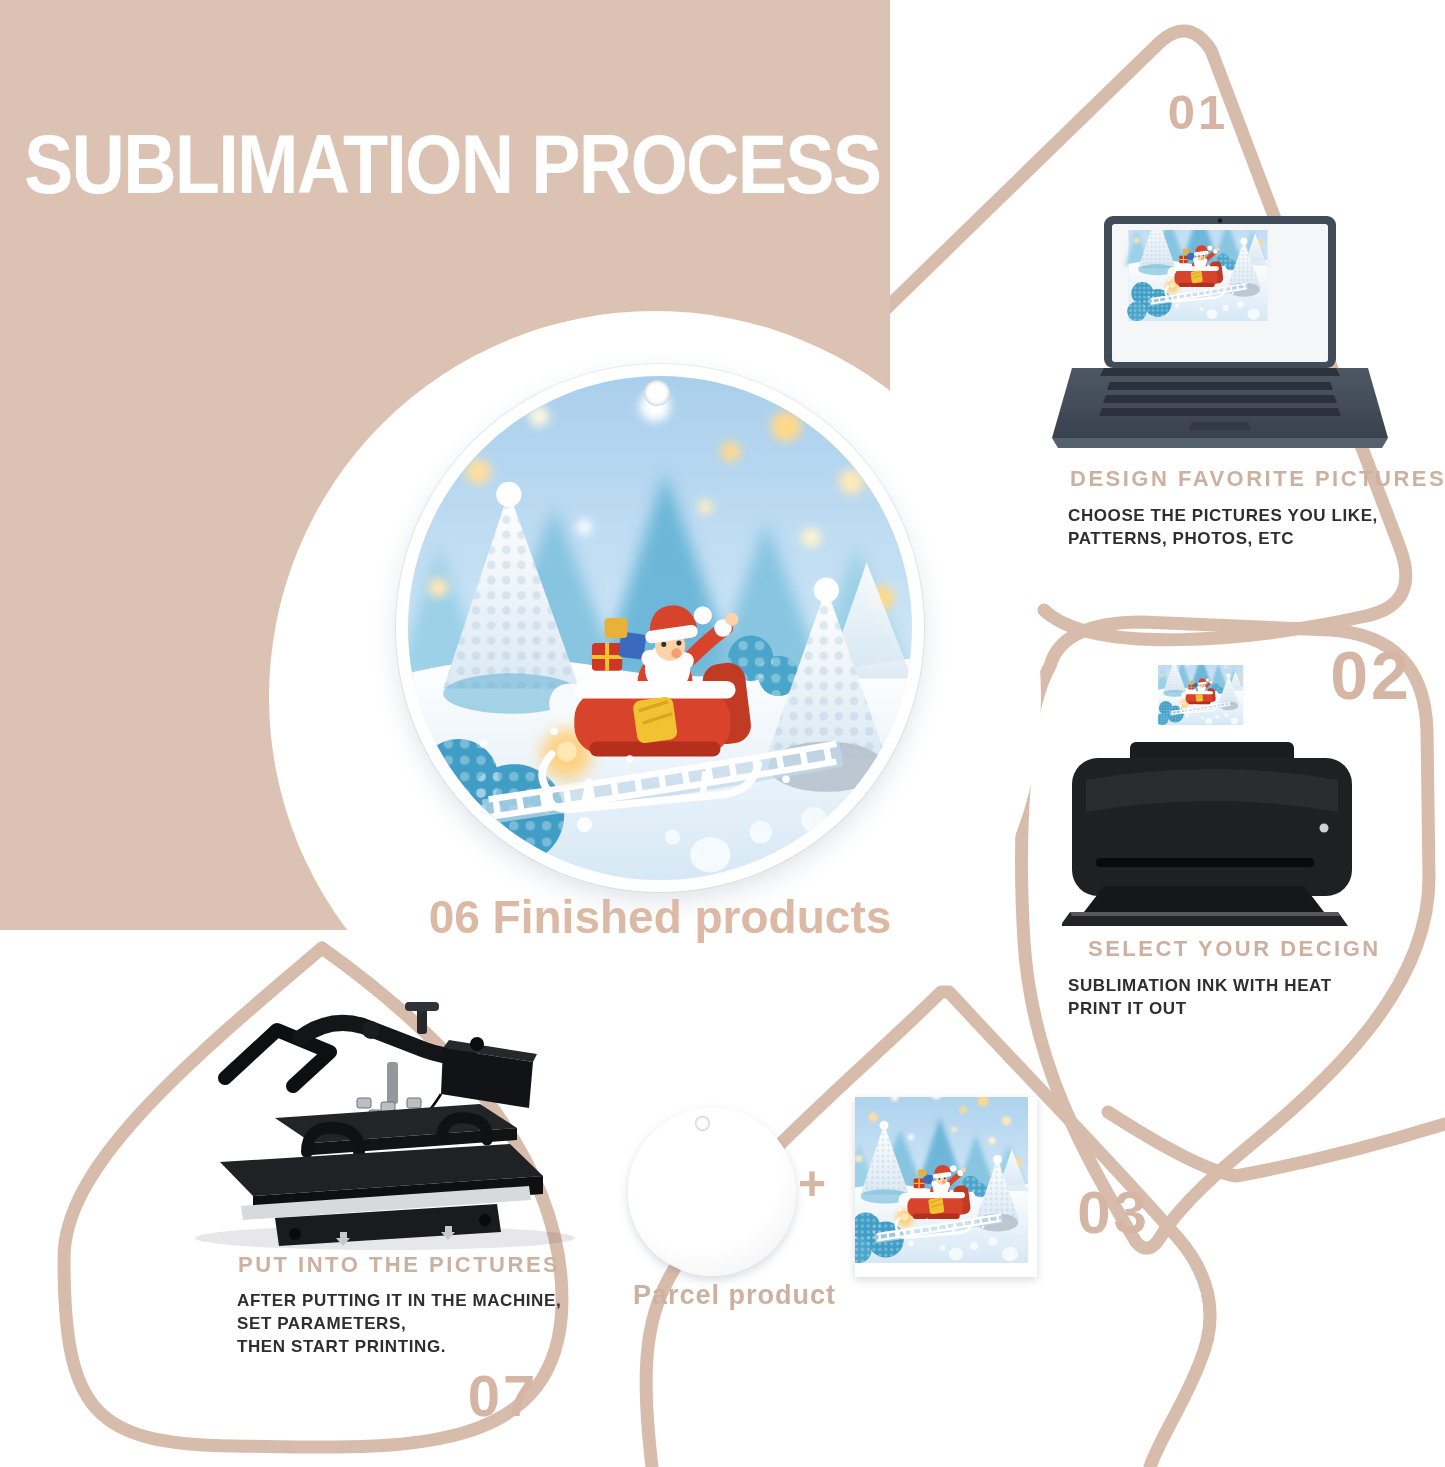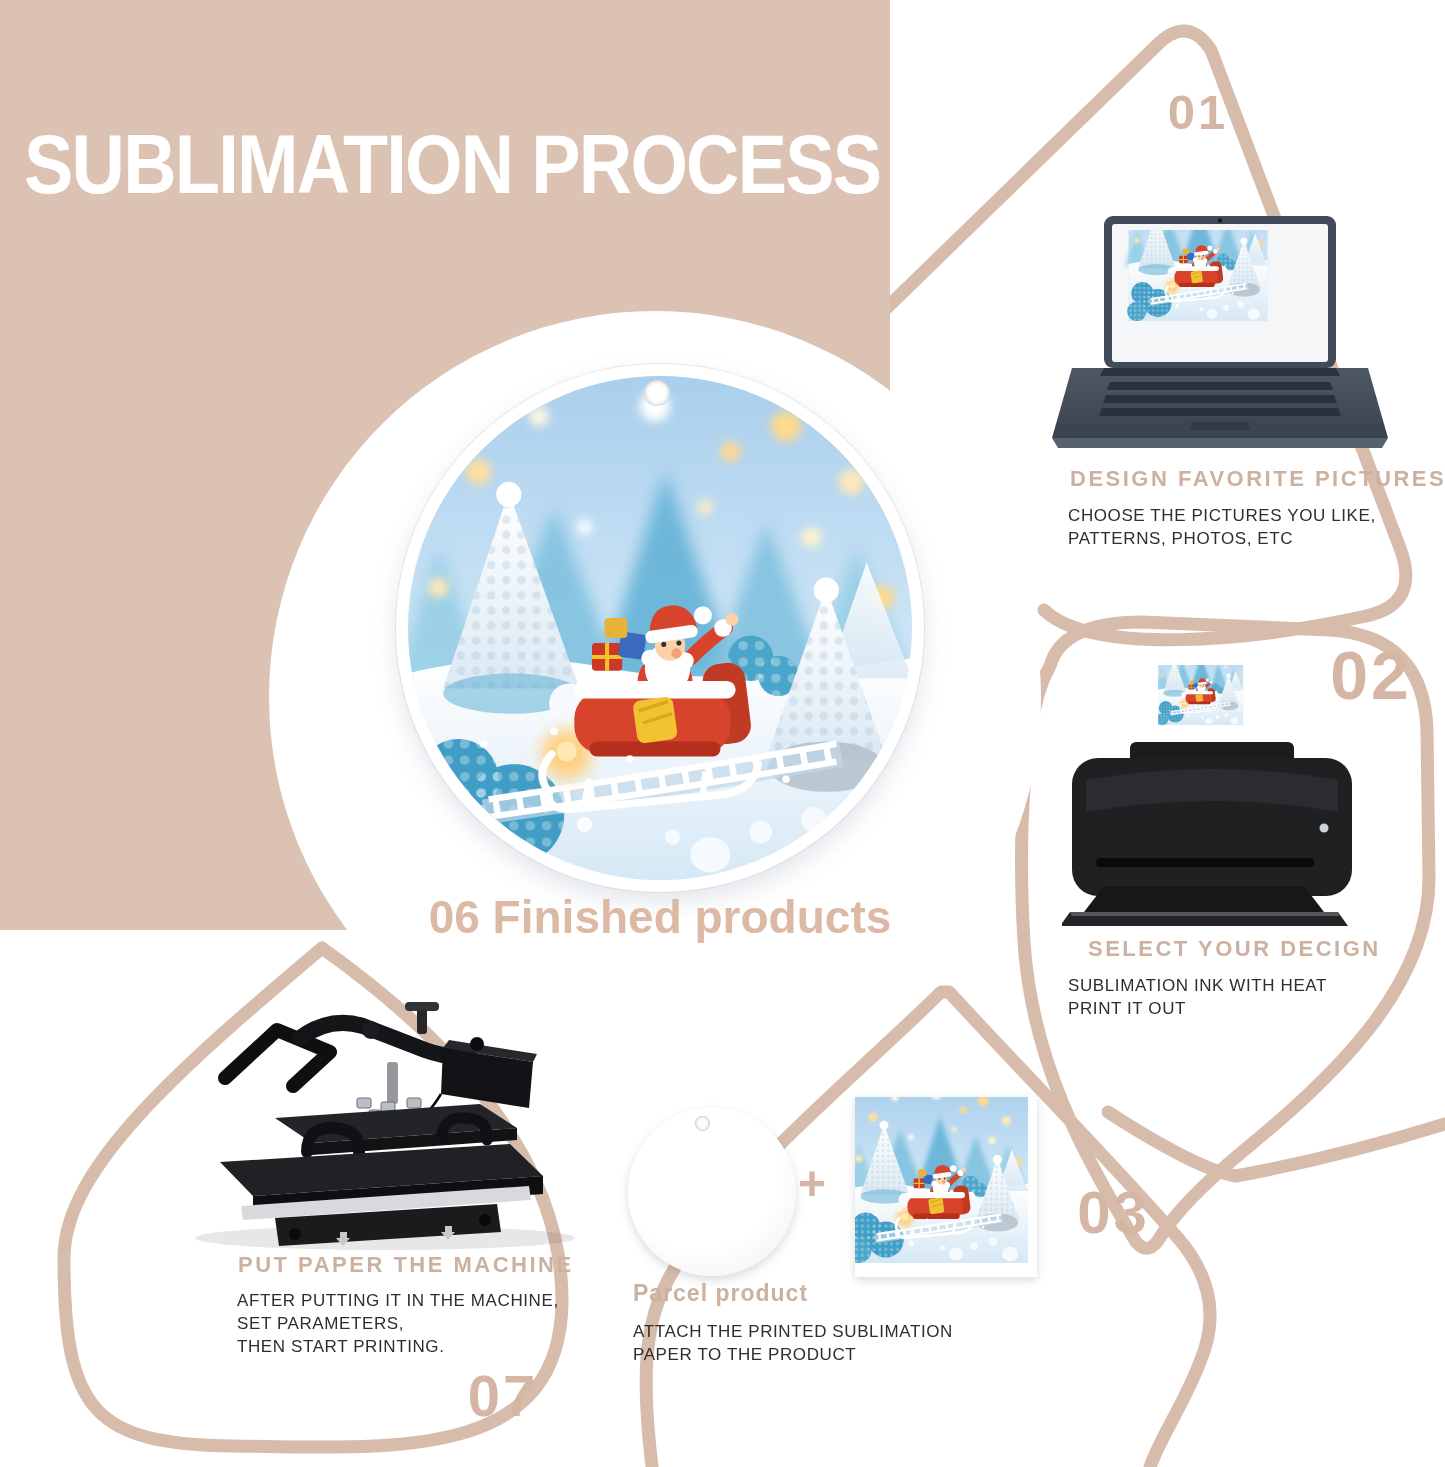--- a/index.html
+++ b/index.html
@@ -19,24 +19,24 @@
   .caption-06{left:330px;top:890px;width:660px;text-align:center;font-size:46px;font-weight:bold;
               color:var(--c-caption,#dcb9a4);letter-spacing:0;z-index:6;white-space:nowrap;}
   .step-num{font-weight:bold;color:var(--c-number,#d5b5a3);z-index:6;letter-spacing:3px;}
   .num-01{left:1128px;top:84px;width:140px;text-align:center;font-size:49px;}
   .num-02{left:1316px;top:636px;width:110px;text-align:center;font-size:68px;}
   .num-03{left:1040px;top:1178px;width:110px;text-align:right;font-size:60px;}
   .num-04{left:443px;top:1362px;width:120px;text-align:center;font-size:58px;}
   .step-heading{font-weight:bold;color:var(--c-heading,#ccb0a0);font-size:22px;letter-spacing:2.5px;z-index:6;white-space:nowrap;}
   .h-01{left:1070px;top:466px;}
   .h-02{left:1088px;top:936px;}
-  .h-03{left:633px;top:1280px;font-size:23px;letter-spacing:1px;}
+  .h-03{left:633px;top:1280px;font-size:27px;letter-spacing:1px;}
   .h-04{left:238px;top:1252px;}
   .step-body{color:var(--c-body,#2e2e2e);font-size:17px;letter-spacing:.6px;z-index:6;}
-  .step-body div{line-height:23px;white-space:nowrap;}
+  .step-body div{line-height:23px;white-space:nowrap;font-weight:bold;}
   .b-01{left:1068px;top:504px;}
   .b-02{left:1068px;top:974px;}
   .b-03{left:633px;top:1320px;}
   .b-04{left:237px;top:1289px;}
   .icon{z-index:6;}
   .blank-ornament{left:628px;top:1108px;width:168px;height:168px;border-radius:50%;
       background:radial-gradient(circle at 42% 36%, #ffffff 55%, #ededf0 100%);
       box-shadow:0 4px 10px rgba(100,110,125,.25);z-index:6;}
   .blank-hole{position:absolute;left:67px;top:8px;width:15px;height:15px;border-radius:50%;background:#fdfdfd;
       box-shadow:inset 0 0 3px rgba(70,80,95,.55);}
@@ -262,24 +262,20 @@
     <div class="blank-hole"></div>
   </div>
   <div class="abs plus-sign">+</div>
   <div class="abs sq-scene">
     <svg width="182" height="180" viewBox="8 14 182 180" preserveAspectRatio="xMidYMid slice">
         <use href="#scene"></use>
       </svg>
   </div>
   <div class="abs step-num num-03">03</div>
   <div class="abs step-heading h-03">Parcel product</div>
-  <div class="abs step-body b-03">
-    <div>ATTACH THE PRINTED SUBLIMATION</div>
-    <div>PAPER TO THE PRODUCT</div>
-  </div>
 
   <svg class="abs icon" style="left:125px;top:980px" width="460" height="278" viewBox="0 0 460 278">
     <ellipse cx="260" cy="258" rx="190" ry="12" fill="rgba(60,60,70,.12)"></ellipse>
 
     <path d="M100,98 L152,50 L205,72 L168,106" fill="none" stroke="#0e0f11" stroke-width="14" stroke-linejoin="round" stroke-linecap="round"></path>
     <path d="M175,58 Q205,36 238,46 L300,70 Q328,80 344,74" fill="none" stroke="#141518" stroke-width="16" stroke-linecap="round"></path>
     <circle cx="246" cy="50" r="9" fill="#1a1c1f"></circle>
     <rect x="292" y="28" width="10" height="26" rx="3" fill="#26282c"></rect>
     <rect x="280" y="22" width="34" height="9" rx="4" fill="#303338"></rect>
 
@@ -305,21 +301,21 @@
 
     <path d="M95,182 L385,164 L418,196 L128,216 Z" fill="#202124"></path>
     <path d="M128,216 L418,196 L418,214 L128,234 Z" fill="#0e0f10"></path>
     <path d="M116,226 L404,206 L406,220 L118,240 Z" fill="#d7d9dc"></path>
     <path d="M150,238 L372,224 L376,252 L154,266 Z" fill="#1a1b1d"></path>
     <path d="M215,252 L222,252 L222,258 L225,258 L218,266 L211,258 L215,258 Z" fill="#c9c9cc"></path>
     <path d="M320,246 L327,246 L327,252 L330,252 L323,260 L316,252 L320,252 Z" fill="#c9c9cc"></path>
     <circle cx="170" cy="254" r="6" fill="#0a0a0b"></circle>
       <circle cx="360" cy="240" r="6" fill="#0a0a0b"></circle>
   </svg>
-  <div class="abs step-heading h-04">PUT PAPER THE MACHINE</div>
+  <div class="abs step-heading h-04">PUT INTO THE PICTURES</div>
   <div class="abs step-body b-04">
     <div>AFTER PUTTING IT IN THE MACHINE,</div>
     <div>SET PARAMETERS,</div>
     <div>THEN START PRINTING.</div>
   </div>
   <div class="abs step-num num-04">07</div>
 
 </div>
 
 </body></html>

